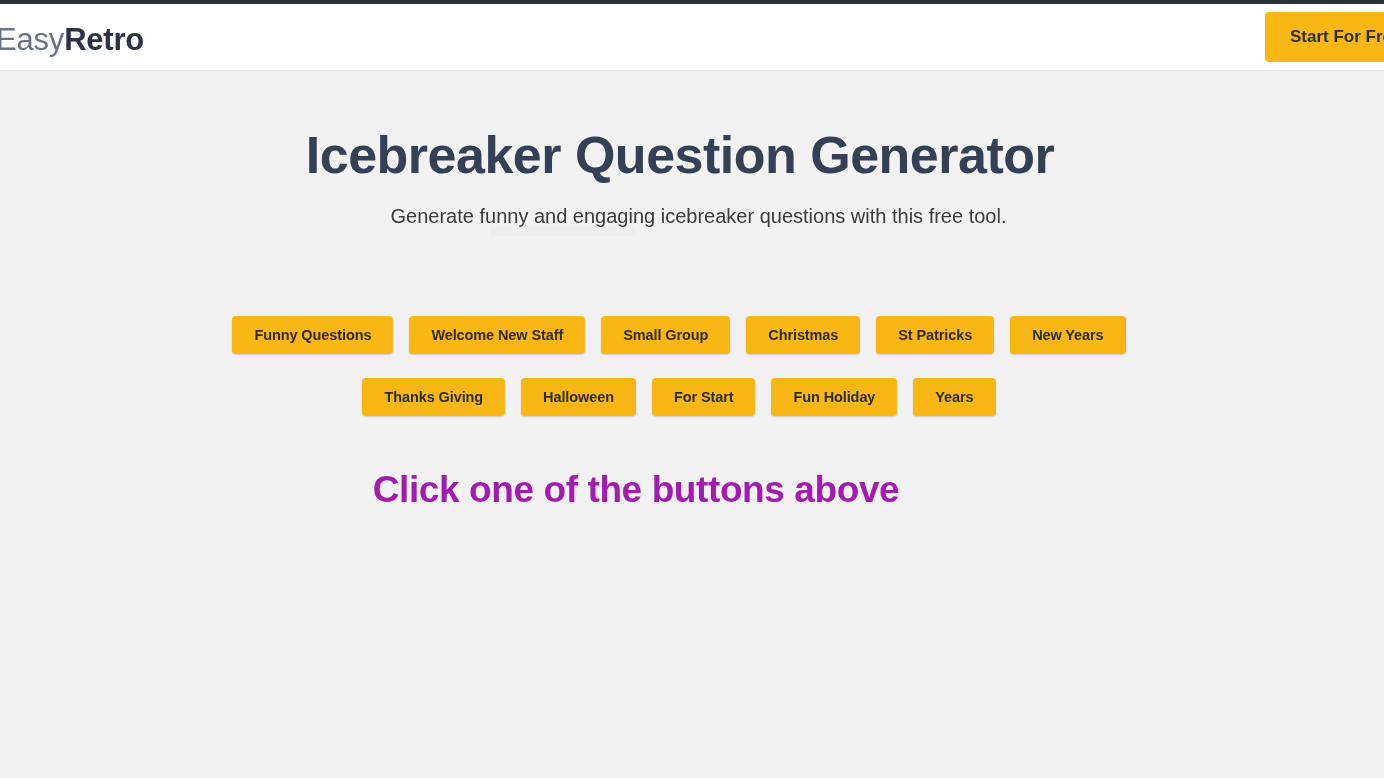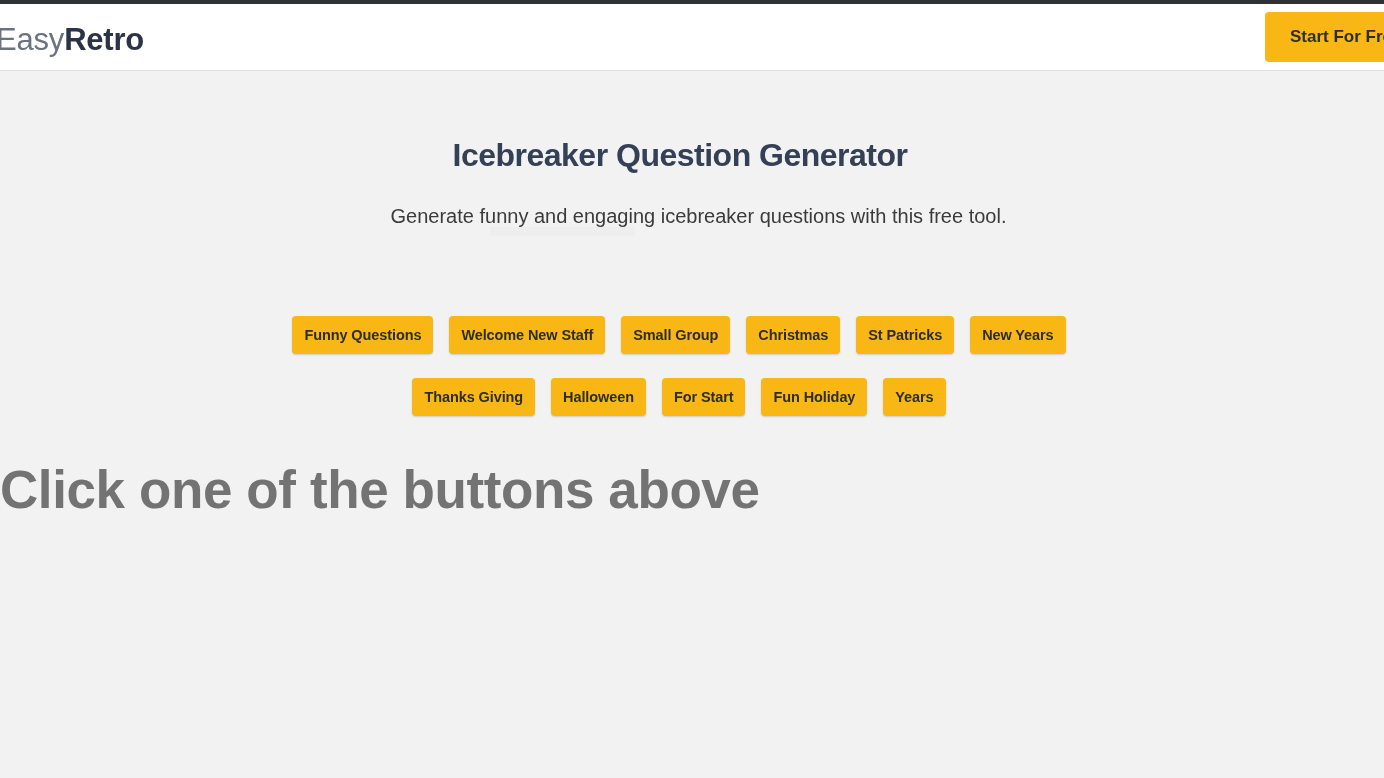--- a/index.html
+++ b/index.html
@@ -82,21 +82,21 @@
     cursor: pointer;
   }
 
   
   .hero-title {
     position: absolute;
     top: 124px;
     left: 0;
     width: 1360px;
     text-align: center;
-    font-size: 32px;
+    font-size: 52px;
     line-height: 62px;
     font-weight: 700;
     color: #334055;
     letter-spacing: -0.5px;
   }
 
   .hero-subtitle {
     position: absolute;
     top: 202px;
     left: 0;
@@ -137,36 +137,37 @@
   .cat-button {
     background: #f9b715;
     border: none;
     border-radius: 4px;
     color: #2d2d2d;
     font-family: "Liberation Sans", sans-serif;
     font-size: 14.5px;
     font-weight: 700;
     letter-spacing: -0.1px;
     height: 38px;
-    padding: 0 12px;
+    padding: 0 22px;
     white-space: nowrap;
     cursor: pointer;
     box-shadow: 0 1px 2px rgba(0,0,0,0.16);
   }
 
   
   .result-heading {
     position: absolute;
     top: 460px;
     left: 0;
     width: 1272px;
-    font-size: 53px;
+    text-align: center;
+    font-size: 37px;
     line-height: 60px;
     font-weight: 700;
-    color: #737373;
+    color: #a21caf;
     letter-spacing: -0.4px;
   }
 </style>
 </head>
 <body>
 
 <div class="page">
 
   <div class="chrome-strip"></div>
 

